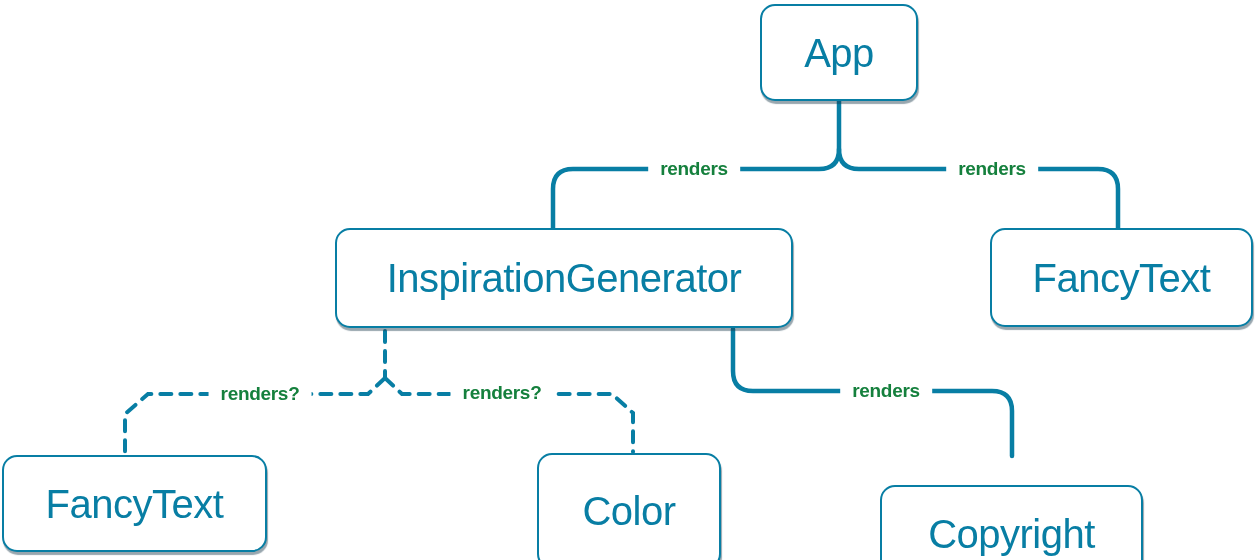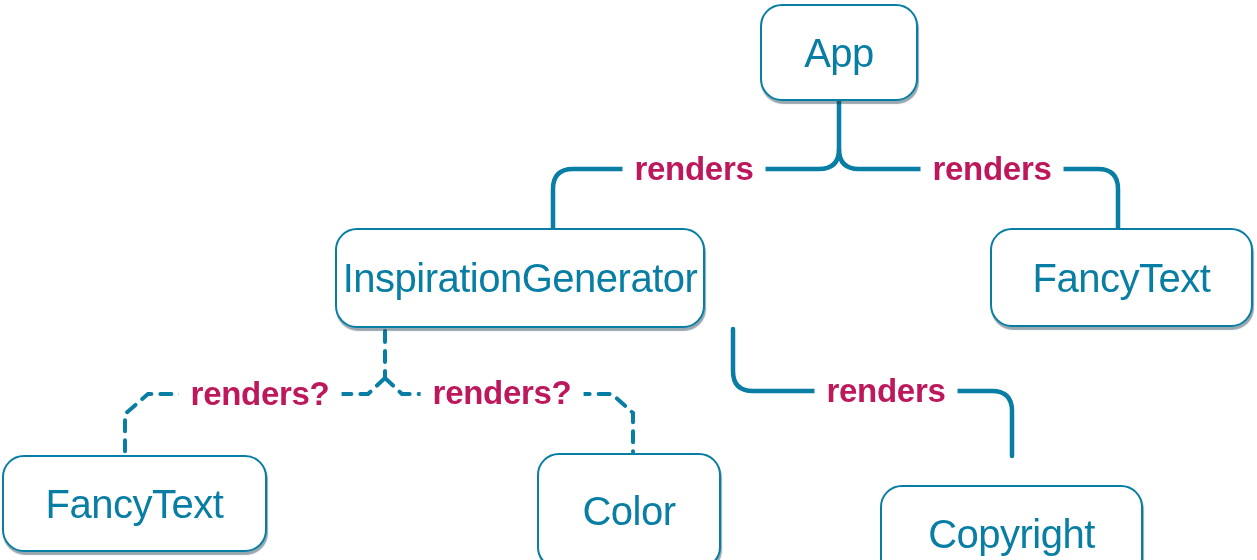--- a/index.html
+++ b/index.html
@@ -34,50 +34,50 @@
   .edges-layer path.dashed {
     stroke-width: 4;
     stroke-dasharray: 11 9;
   }
   .edge-label {
     position: absolute;
     transform: translate(-50%, -50%);
     z-index: 2;
     background: #ffffff;
     padding: 0 12px;
-    color: #be185d;
-    font-size: 33px;
+    color: #15803d;
+    font-size: 19px;
     font-weight: 700;
     letter-spacing: -0.3px;
     white-space: nowrap;
     line-height: 1.1;
   }
   .node {
     position: absolute;
     z-index: 3;
     box-sizing: border-box;
     background: #ffffff;
     border: 2.5px solid #087ea4;
-    border-radius: 22px;
+    border-radius: 15px;
     box-shadow: 1px 3px 1px rgba(27, 58, 75, 0.45);
     display: flex;
     align-items: center;
     justify-content: center;
   }
   .node-label {
     color: #087ea4;
     font-size: 40px;
     font-weight: 400;
     letter-spacing: -0.5px;
     white-space: nowrap;
     line-height: 1;
   }
   
   #node-app                  { left: 760px; top: 4px;   width: 158px; height: 97px; }
-  #node-inspiration-generator{ left: 335px; top: 228px; width: 370px; height: 100px; }
+  #node-inspiration-generator{ left: 335px; top: 228px; width: 458px; height: 100px; }
   #node-fancy-text-top       { left: 990px; top: 228px; width: 263px; height: 99px; }
   #node-fancy-text-bottom    { left: 2px;   top: 455px; width: 265px; height: 97px; }
   #node-color                { left: 537px; top: 453px; width: 184px; height: 116px; }
   #node-copyright            { left: 880px; top: 455px; width: 263px; height: 97px; margin-top: 30px; }
   
   #edge-label-0 { left: 694px; top: 169px; }
   #edge-label-1 { left: 992px; top: 169px; }
   #edge-label-2 { left: 886px; top: 391px; }
   #edge-label-3 { left: 260px; top: 394px; }
   #edge-label-4 { left: 502px; top: 393px; }

